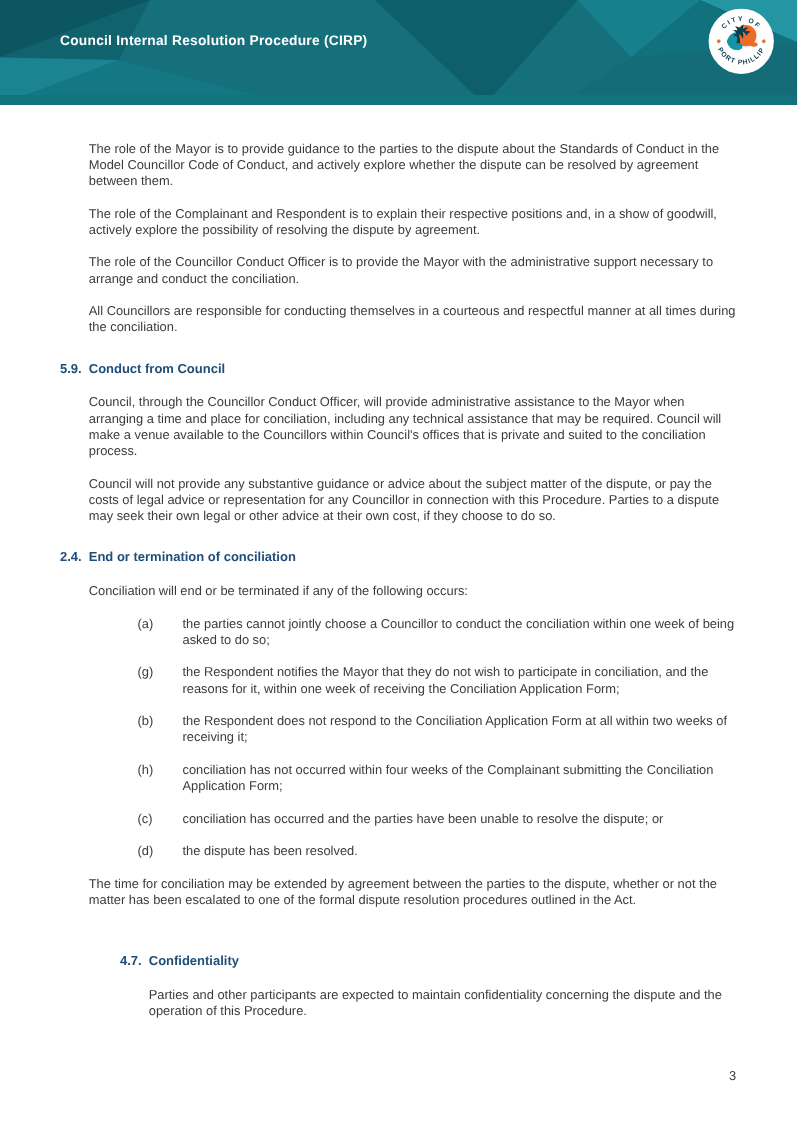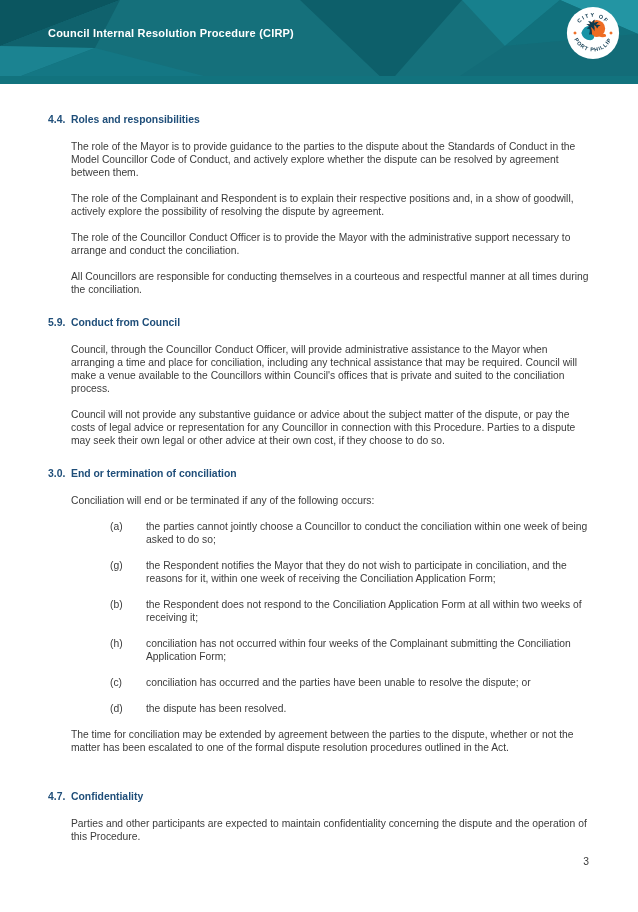--- a/index.html
+++ b/index.html
@@ -49,21 +49,21 @@
     display: flex;
     color: #1f4e79;
     font-weight: bold;
     font-size: 10.4px;
     line-height: 13px;
     margin-bottom: 14px;
   }
   .section-heading .num { width: 23px; flex: 0 0 23px; }
   .section { margin: 0; }
   .section + .section { margin-top: 20px; }
-  .section.extra-gap { margin-top: 36px; }
+  .section.extra-gap { margin-top: 36px; margin-left: 48px; }
   .para {
     margin-left: 23px;
     margin-bottom: 13px;
   }
   .para.tight { margin-bottom: 0; }
   .list-item {
     display: flex;
     margin-left: 62px;
     margin-bottom: 13px;
   }
@@ -121,42 +121,38 @@
         </text>
       </g>
       <rect x="8.6" y="28.6" width="2.8" height="2.8" transform="rotate(45 10 30)" fill="#ee6c23"></rect>
       <rect x="48.6" y="28.6" width="2.8" height="2.8" transform="rotate(45 50 30)" fill="#ee6c23"></rect>
     </svg>
   </div>
 
   <div class="content">
 
     <div class="section">
-      <div class="section-heading">
-        <span class="num">4.4.</span>
-        <span>Roles and responsibilities</span>
-      </div>
       <p class="para">The role of the Mayor is to provide guidance to the parties to the dispute about the Standards of Conduct in the Model Councillor Code of Conduct, and actively explore whether the dispute can be resolved by agreement between them.</p>
       <p class="para">The role of the Complainant and Respondent is to explain their respective positions and, in a show of goodwill, actively explore the possibility of resolving the dispute by agreement.</p>
       <p class="para">The role of the Councillor Conduct Officer is to provide the Mayor with the administrative support necessary to arrange and conduct the conciliation.</p>
       <p class="para tight">All Councillors are responsible for conducting themselves in a courteous and respectful manner at all times during the conciliation.</p>
     </div>
 
     <div class="section">
       <div class="section-heading">
         <span class="num">5.9.</span>
         <span>Conduct from Council</span>
       </div>
       <p class="para">Council, through the Councillor Conduct Officer, will provide administrative assistance to the Mayor when arranging a time and place for conciliation, including any technical assistance that may be required. Council will make a venue available to the Councillors within Council's offices that is private and suited to the conciliation process.</p>
       <p class="para">Council will not provide any substantive guidance or advice about the subject matter of the dispute, or pay the costs of legal advice or representation for any Councillor in connection with this Procedure. Parties to a dispute may seek their own legal or other advice at their own cost, if they choose to do so.</p>
     </div>
 
     <div class="section">
       <div class="section-heading">
-        <span class="num">3.0.</span>
+        <span class="num">2.4.</span>
         <span>End or termination of conciliation</span>
       </div>
       <p class="para">Conciliation will end or be terminated if any of the following occurs:</p>
 
       <div class="list-item">
         <span class="label">(a)</span>
         <span class="text">the parties cannot jointly choose a Councillor to conduct the conciliation within one week of being asked to do so;</span>
       </div>
       <div class="list-item">
         <span class="label">(g)</span>

